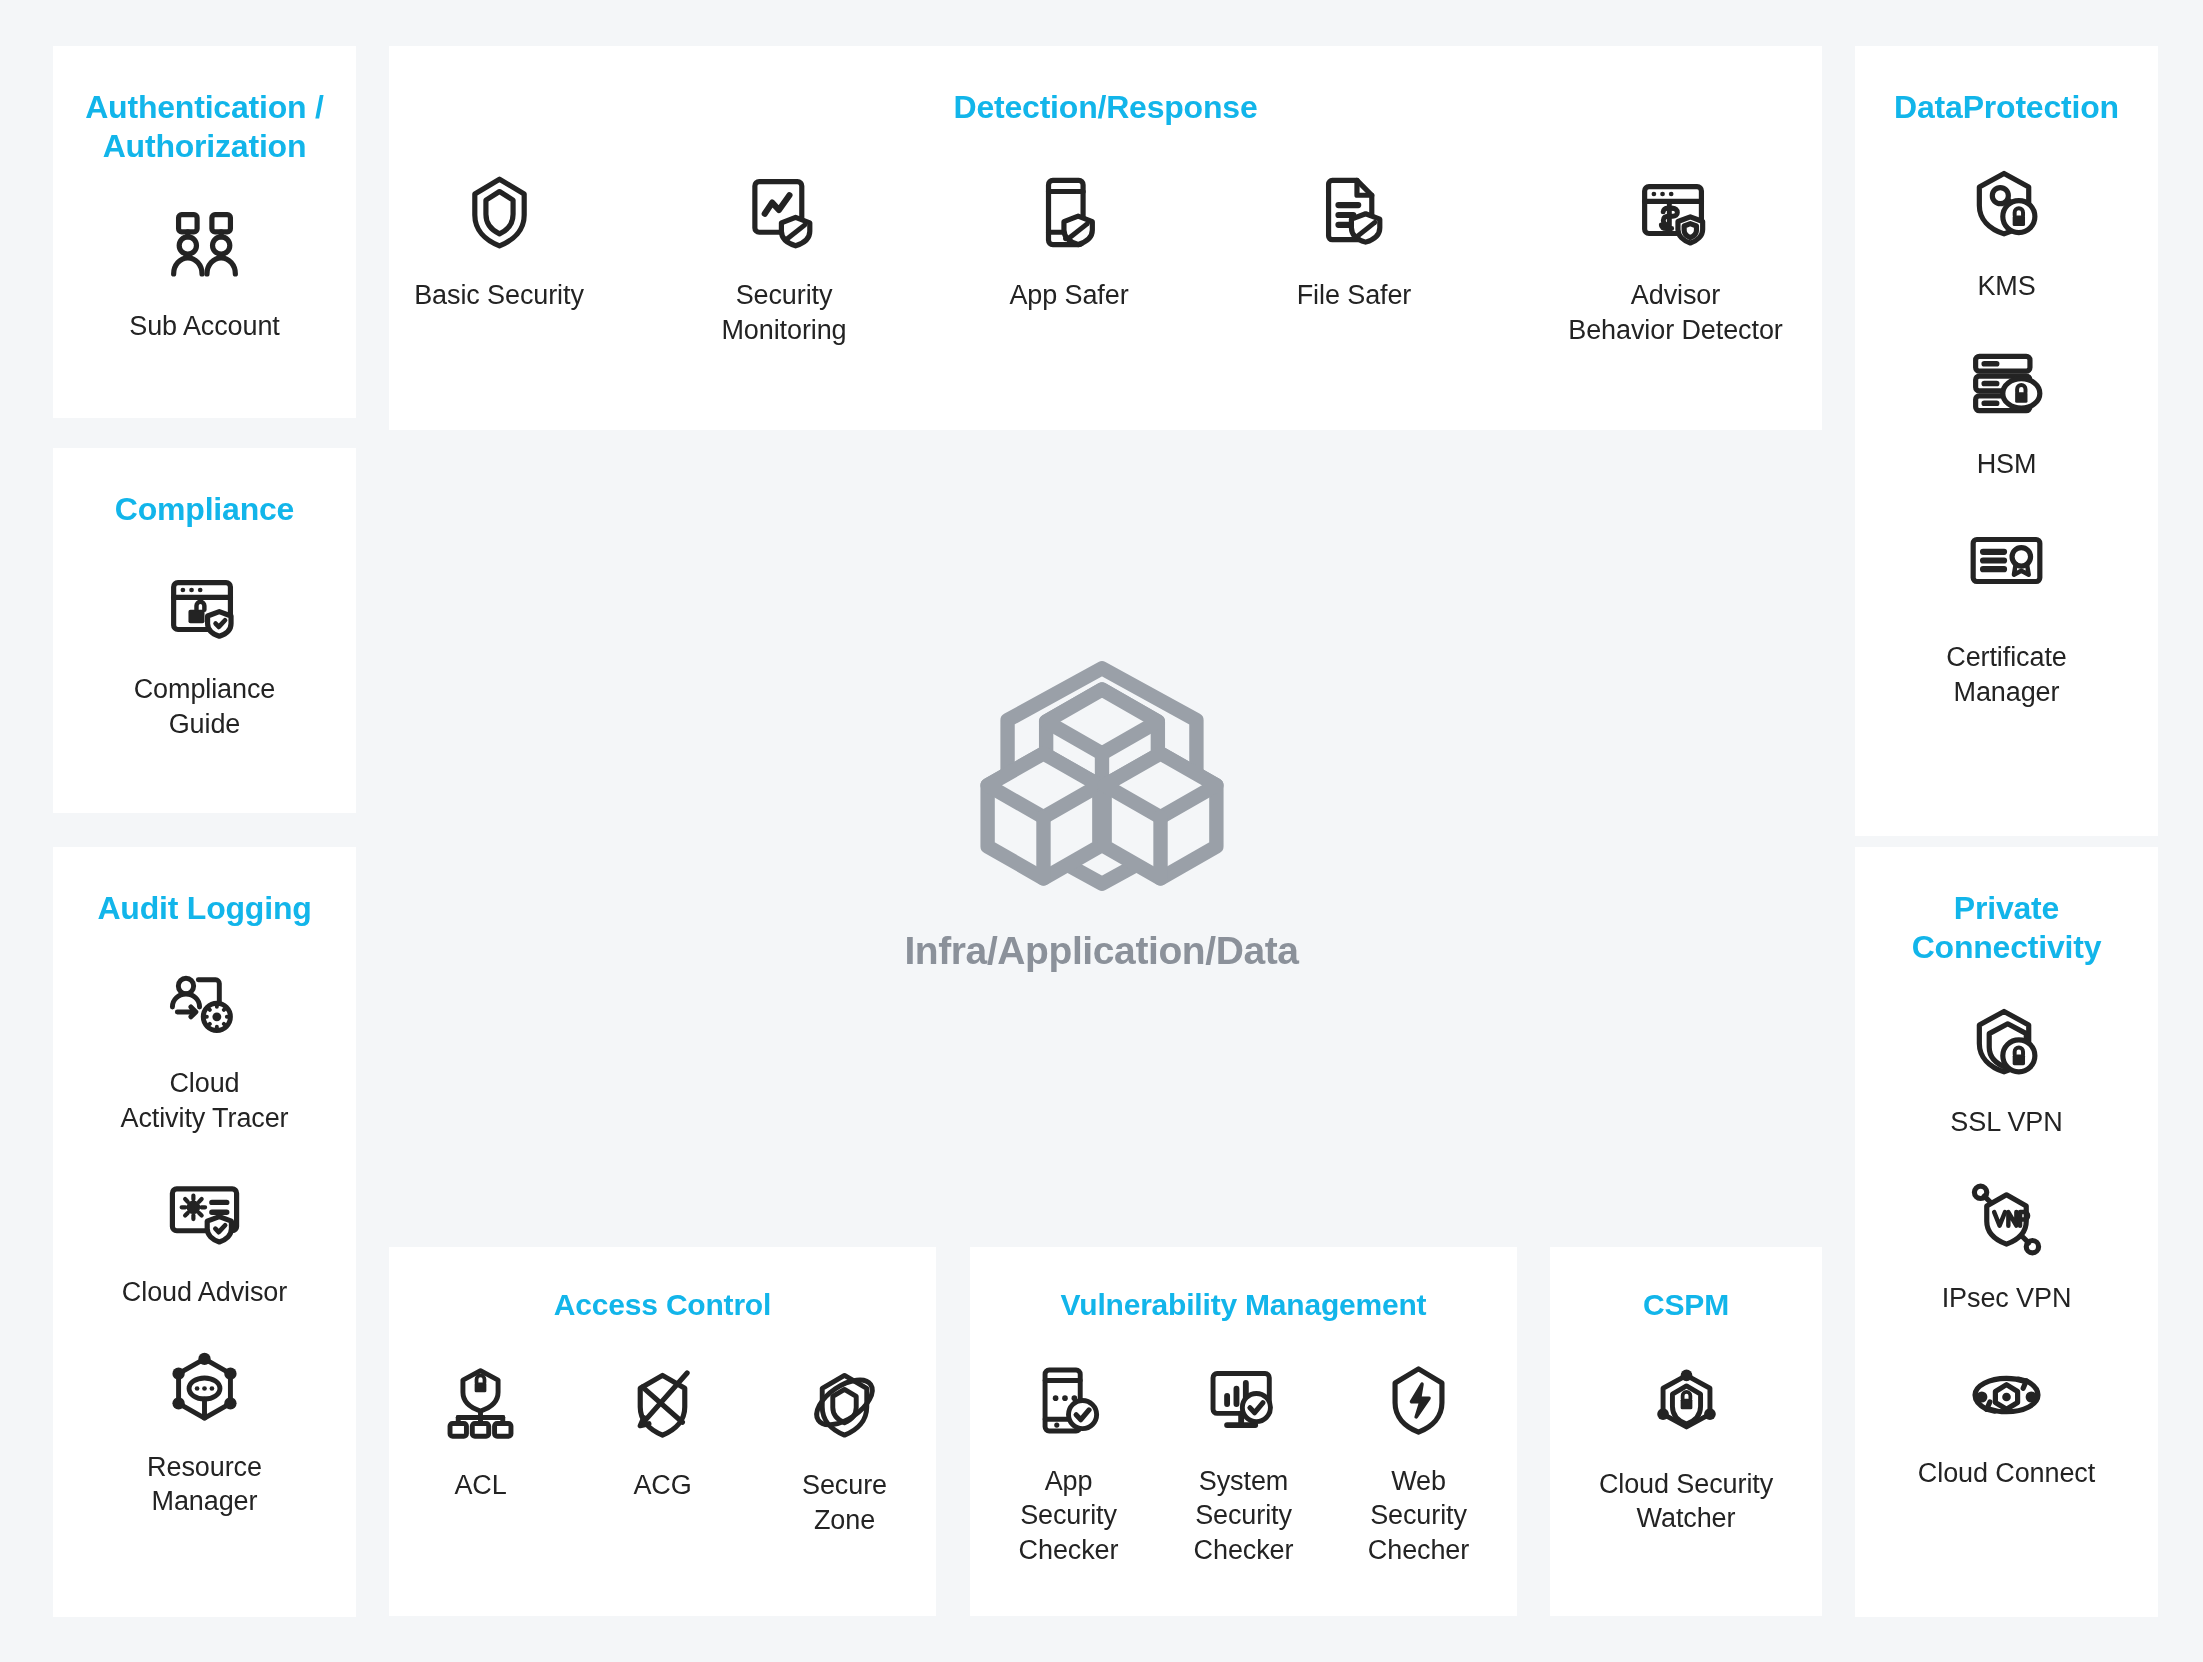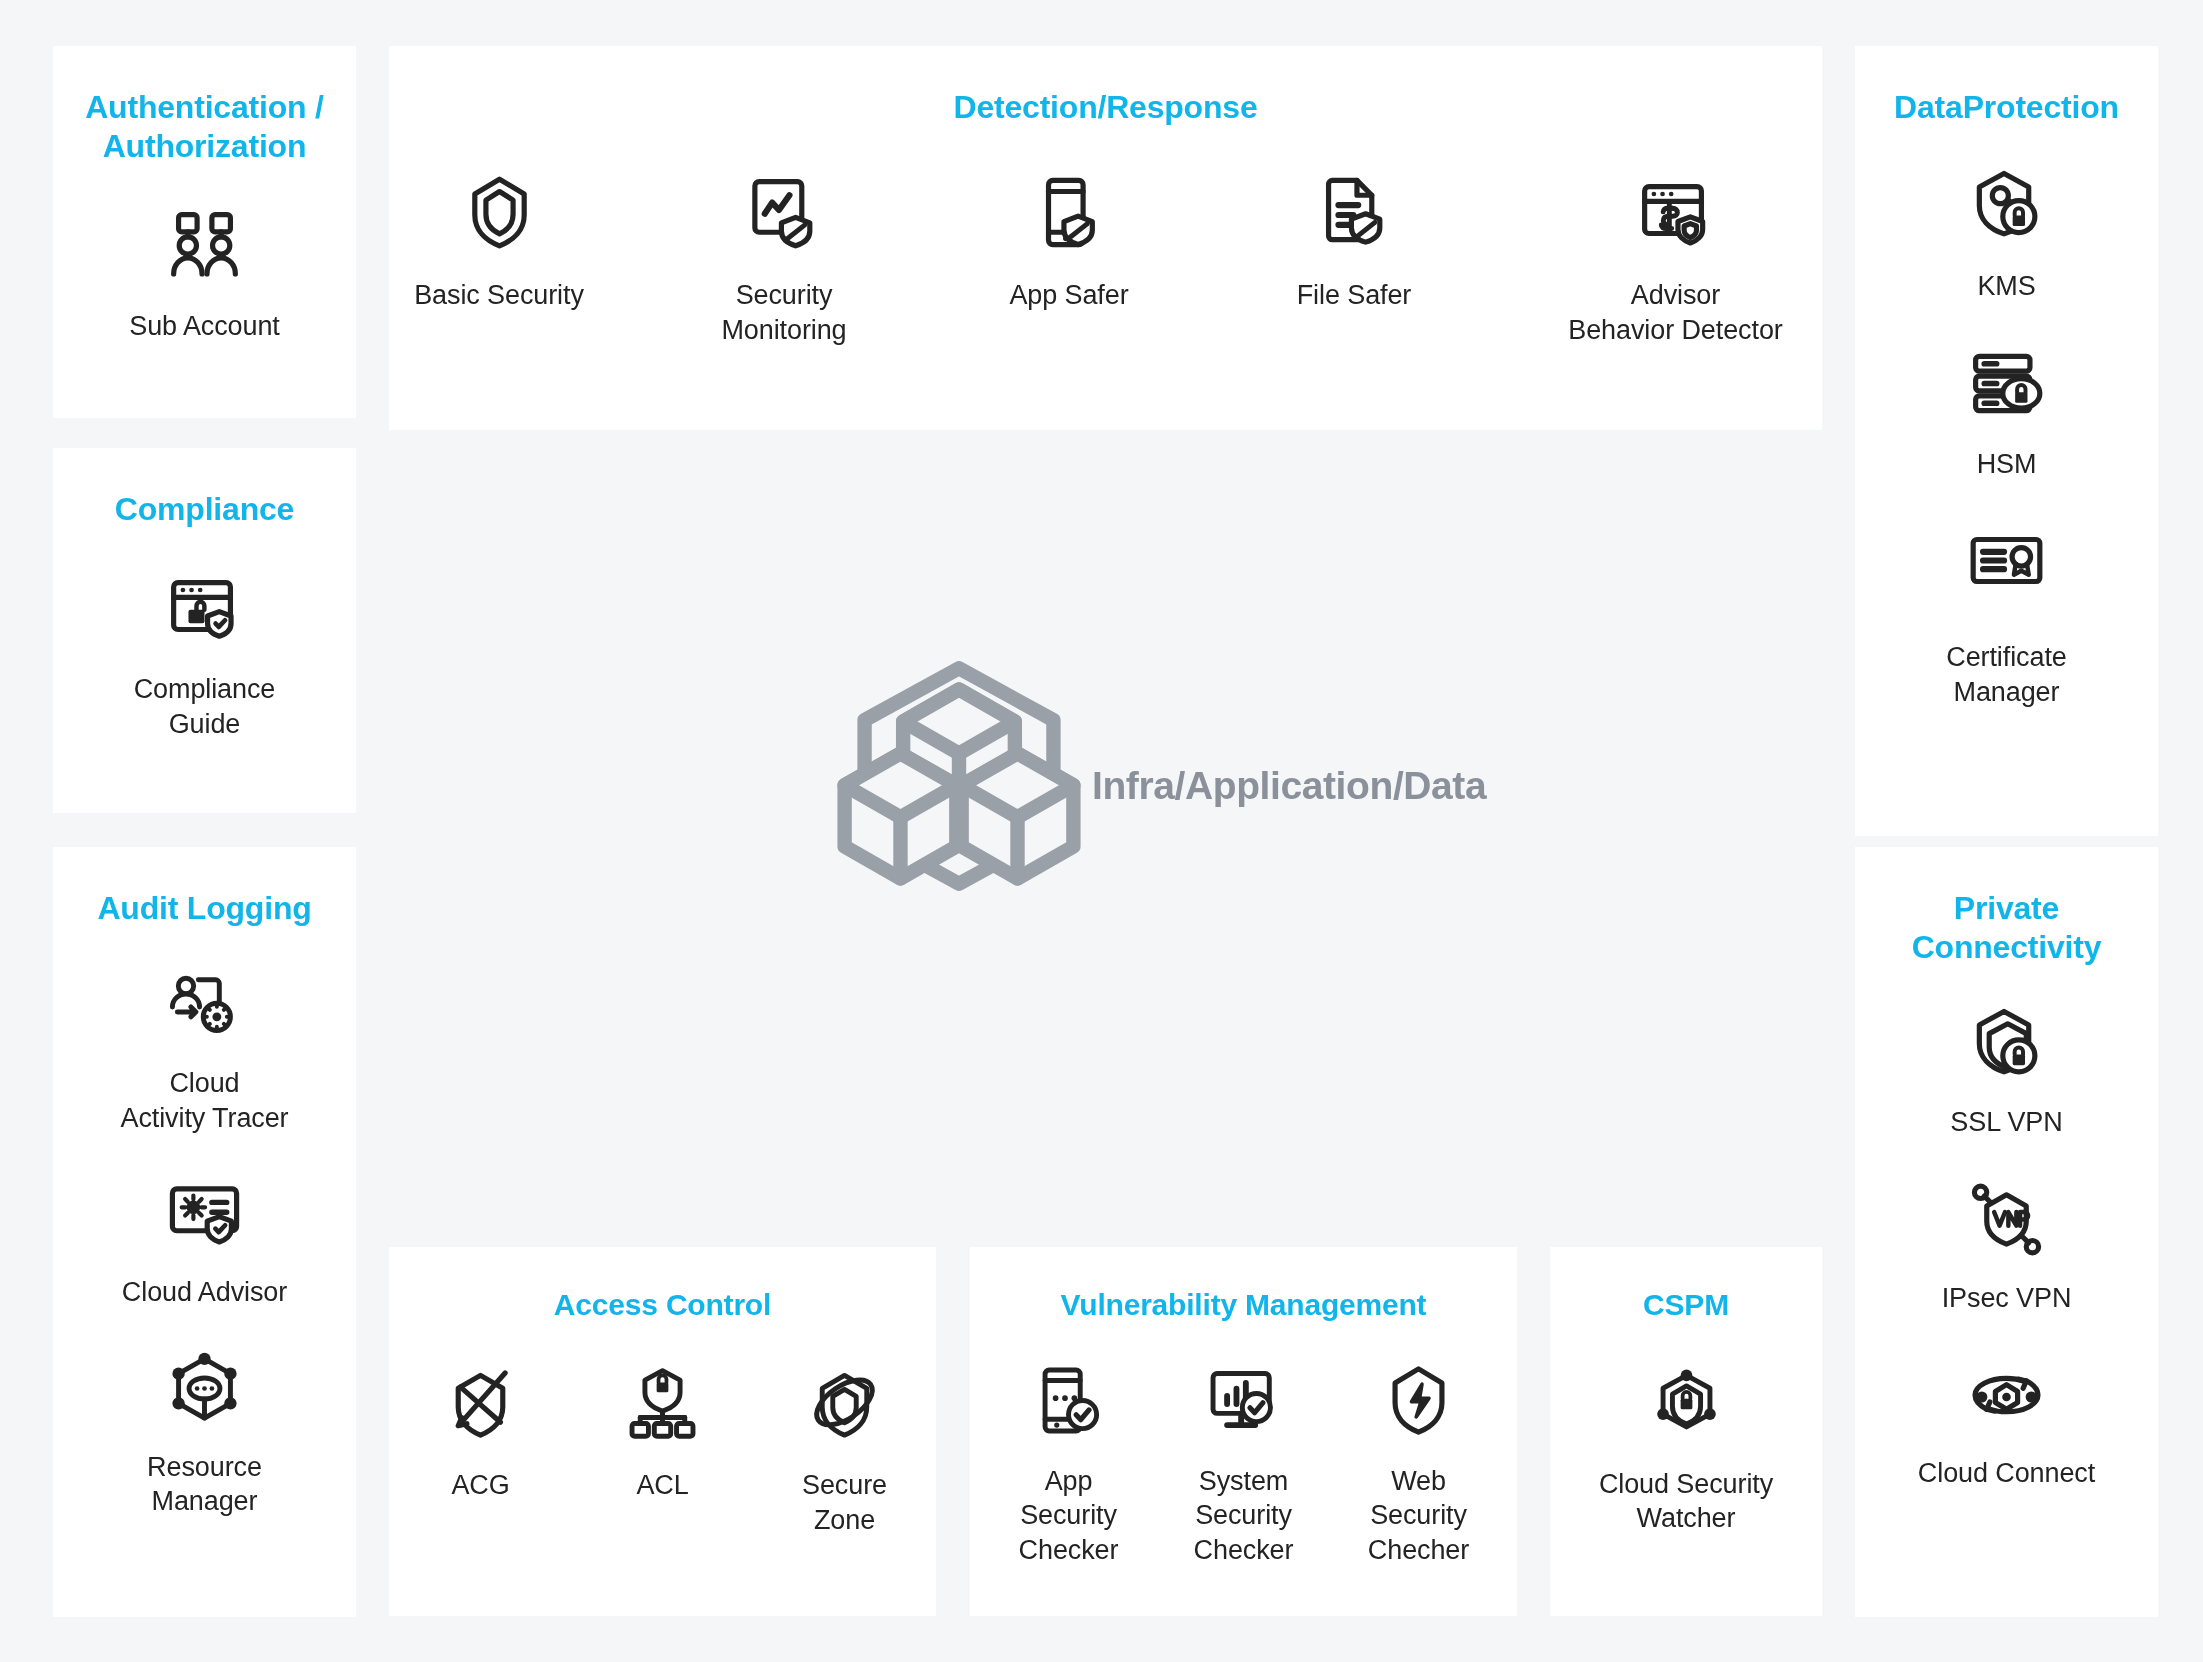--- a/index.html
+++ b/index.html
@@ -75,21 +75,21 @@
   #card-cspm       { left: 1550px; top: 1247px; width: 272px;  height: 369px; }
   #card-dataprot   { left: 1855px; top: 46px;   width: 303px;  height: 790px; }
   #card-private    { left: 1855px; top: 847px;  width: 303px;  height: 770px; }
 
   #center-block {
     position: absolute;
     left: 826px;
     top: 643px;
     width: 551px;
     display: flex;
-    flex-direction: row;
+    flex-direction: column;
     align-items: center;
   }
   #center-label {
     margin-top: 20px;
     color: #8b919a;
     font-size: 39px;
     font-weight: bold;
     letter-spacing: -0.4px;
     text-align: center;
   }
@@ -312,53 +312,53 @@
       </svg>
     </span>
     <div id="center-label">Infra/Application/Data</div>
   </div>
 
   <div class="card" id="card-access">
     <div class="card-title t-md" style="margin-top:40px;">Access Control</div>
     <div class="row-items" style="margin-top:42px; gap:53px;">
       <div class="cell" style="width:129px;">
         <span class="icon-wrap">
-          <svg class="icon-box" width="75" height="75" viewBox="0 0 64 64" fill="none" stroke="#232323" stroke-width="4.4" stroke-linecap="round" stroke-linejoin="round">
-            <path d="M32 8L51 19v16c0 11.5-7.9 19.6-19 24-11.1-4.4-19-12.5-19-24V19z"></path>
-            <path d="M53 6L14 50"></path>
-            <path d="M16 44l-3 7 7.4-1.8"></path>
-            <path d="M15 18l34 30"></path>
-          </svg>
-        </span>
-        <span class="item-label" style="margin-top:27.5px;">
-          <span style="display:block">ACG</span>
-        </span>
-      </div>
-
-      <div class="cell" style="width:129px;">
-        <span class="icon-wrap">
           <svg class="icon-box" width="75" height="75" viewBox="0 0 64 64" fill="none" stroke="#232323" stroke-width="4.2" stroke-linecap="round" stroke-linejoin="round">
             <path d="M32 4L47 12v10.5c0 7.6-5.9 13-15 16-9.1-3-15-8.4-15-16V12z"></path>
             <rect x="27" y="14" width="10" height="8.5" rx="1.3" fill="#232323" stroke="none"></rect>
             <path d="M28.6 14v-2.5a3.4 3.4 0 0 1 6.8 0V14" stroke-width="3.2"></path>
             <path d="M32 39v5"></path>
             <path d="M13 44h38"></path>
             <path d="M13 44v5M32 44v5M51 44v5"></path>
             <rect x="6" y="49" width="14" height="11" rx="2.2"></rect>
             <rect x="25" y="49" width="14" height="11" rx="2.2"></rect>
             <rect x="44" y="49" width="14" height="11" rx="2.2"></rect>
           </svg>
         </span>
         <span class="item-label" style="margin-top:27.5px;">
           <span style="display:block">ACL</span>
         </span>
       </div>
 
       <div class="cell" style="width:129px;">
         <span class="icon-wrap">
+          <svg class="icon-box" width="75" height="75" viewBox="0 0 64 64" fill="none" stroke="#232323" stroke-width="4.4" stroke-linecap="round" stroke-linejoin="round">
+            <path d="M32 8L51 19v16c0 11.5-7.9 19.6-19 24-11.1-4.4-19-12.5-19-24V19z"></path>
+            <path d="M53 6L14 50"></path>
+            <path d="M16 44l-3 7 7.4-1.8"></path>
+            <path d="M15 18l34 30"></path>
+          </svg>
+        </span>
+        <span class="item-label" style="margin-top:27.5px;">
+          <span style="display:block">ACG</span>
+        </span>
+      </div>
+
+      <div class="cell" style="width:129px;">
+        <span class="icon-wrap">
           <svg class="icon-box" width="75" height="75" viewBox="0 0 64 64" fill="none" stroke="#232323" stroke-width="4.2" stroke-linecap="round" stroke-linejoin="round">
             <path d="M32 8L51 19v16c0 11.5-7.9 19.6-19 24-11.1-4.4-19-12.5-19-24V19z"></path>
             <path d="M32 20L42 26v9.5c0 6.2-4.2 10.5-10 13-5.8-2.5-10-6.8-10-13V26z"></path>
             <ellipse cx="32" cy="31" rx="27" ry="14" transform="rotate(-34 32 31)"></ellipse>
           </svg>
         </span>
         <span class="item-label" style="margin-top:27.5px;">
           <span style="display:block">Secure</span>
           <span style="display:block">Zone</span>
         </span>

